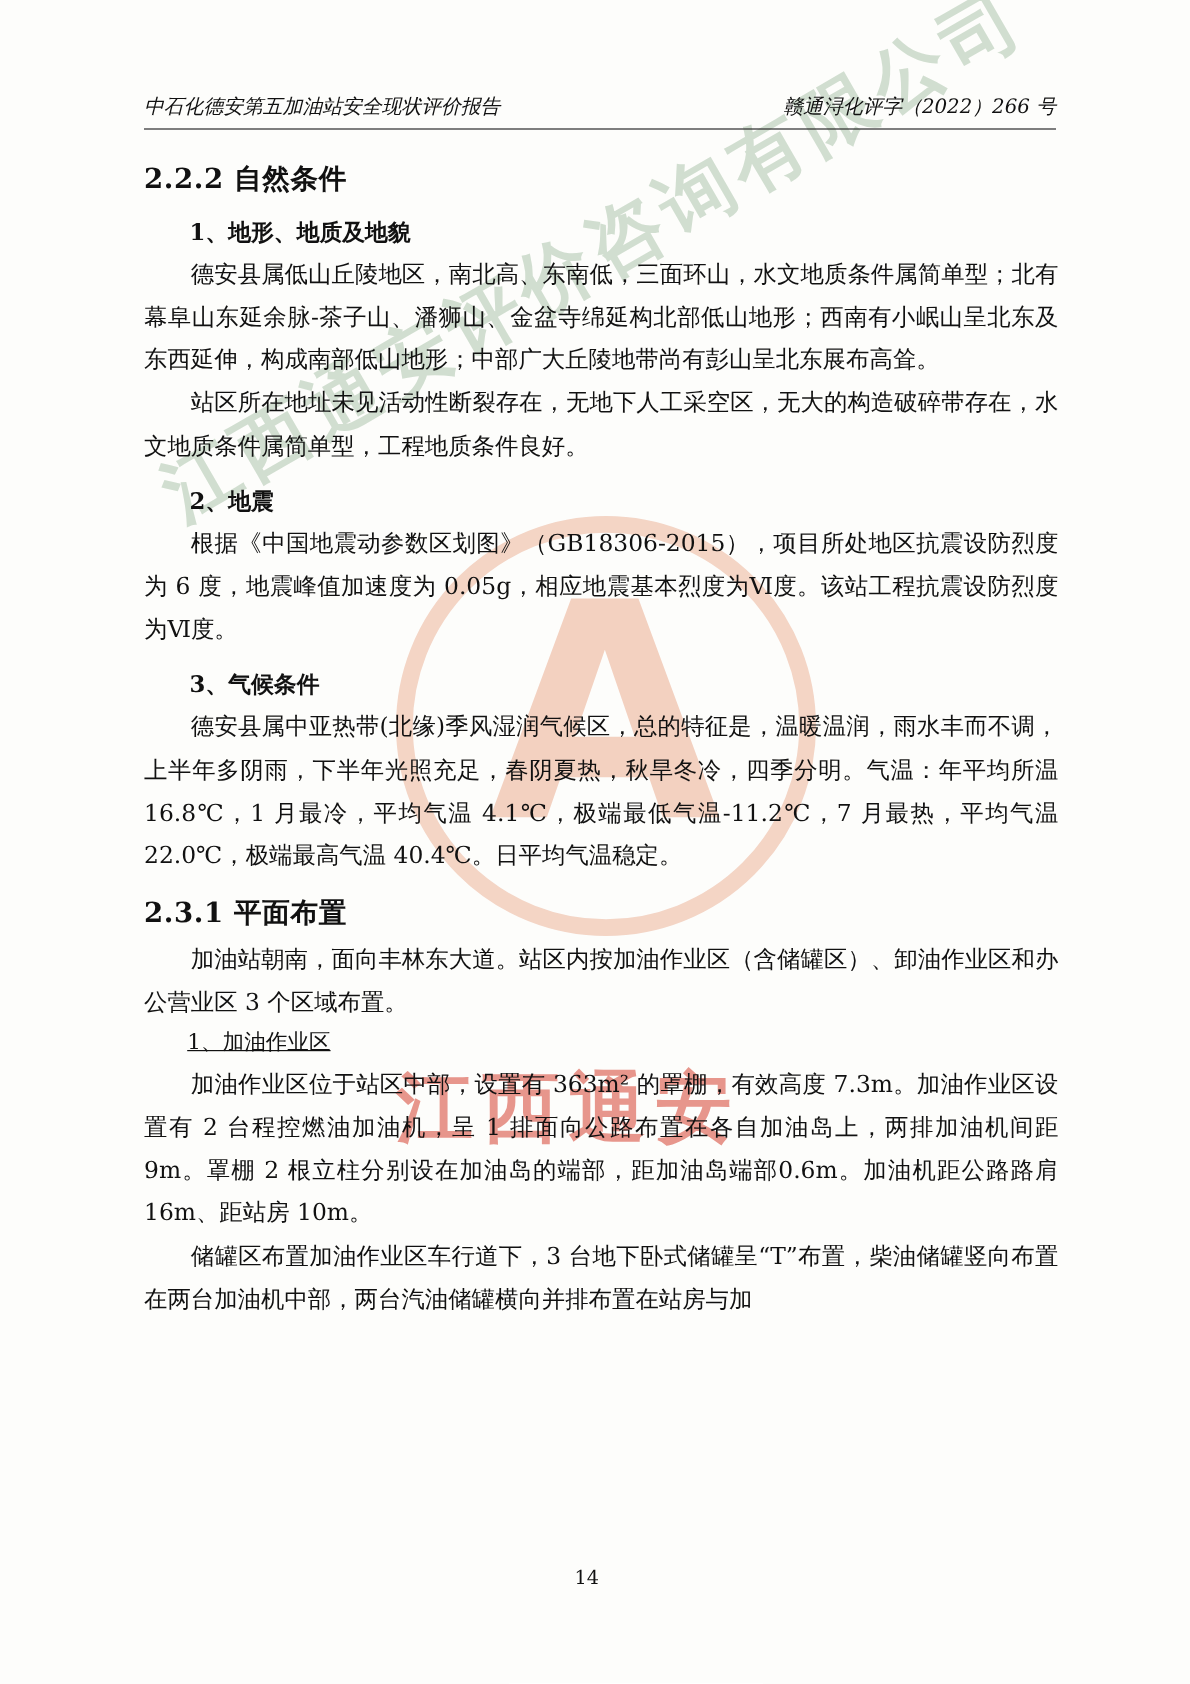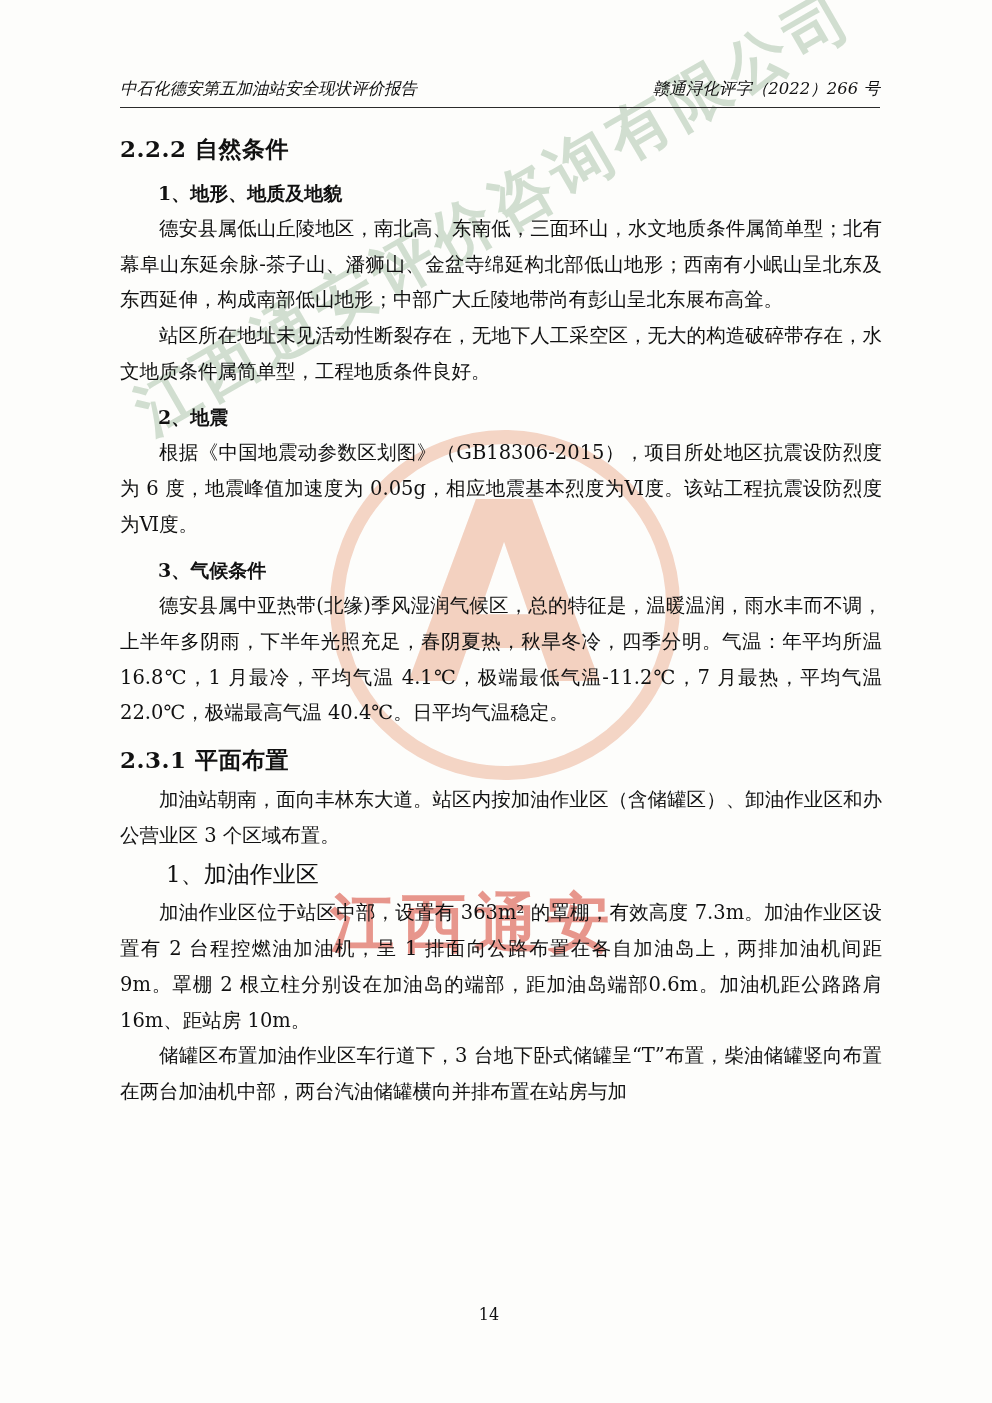--- a/index.html
+++ b/index.html
@@ -118,24 +118,25 @@
   }
   p.para {
     font-size: 19.5px;
     line-height: 1.83;
     margin: 0;
     text-align: justify;
     text-justify: inter-ideograph;
     text-indent: 2em;
   }
   p.listline {
-    font-size: 23px;
+    font-size: 18px;
     line-height: 1.83;
     margin: 0;
     text-indent: 2em;
+    text-decoration: underline;
   }
   .pagenum {
     position: absolute;
     left: 0;
     top: 1305px;
     width: 978px;
     text-align: center;
     font-size: 16px;
     z-index: 2;
   }

